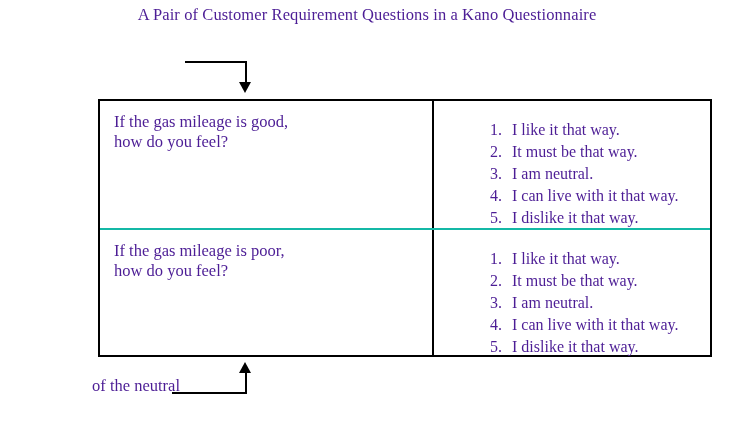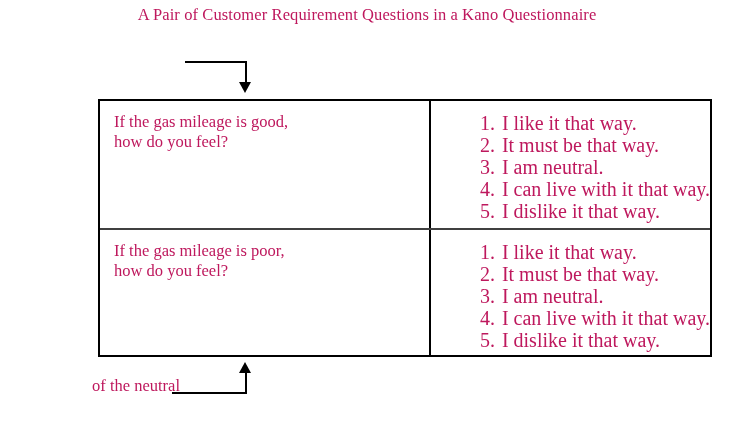--- a/index.html
+++ b/index.html
@@ -6,21 +6,21 @@
     margin: 0;
     padding: 0;
     background: #ffffff;
   }
   #canvas {
     position: relative;
     width: 734px;
     height: 424px;
     background: #ffffff;
     font-family: "Liberation Serif", "DejaVu Serif", serif;
-    color: #be185d;
+    color: #4c1d95;
     overflow: hidden;
   }
 
   
   #title {
     position: absolute;
     left: 0;
     top: 5px;
     width: 734px;
     text-align: center;
@@ -102,41 +102,41 @@
     display: flex;
     flex-direction: column;
   }
   .kano-row {
     display: flex;
     flex-direction: row;
     box-sizing: border-box;
     height: 50%;
   }
   .kano-row.second {
-    border-top: 2px solid #404040;
+    border-top: 2px solid #14b8a6;
   }
   .q-cell {
     width: 334px;
     box-sizing: border-box;
     border-right: 2px solid #000;
     padding: 11px 0 0 14px;
     font-size: 16.5px;
     line-height: 20px;
   }
   .q-cell .qline { display: block; white-space: nowrap; }
   .a-cell {
     flex: 1;
     box-sizing: border-box;
     padding: 11px 0 0 0;
   }
   .answer-list {
-    margin: 0;
+    margin: 7px;
     padding: 0;
     list-style: none;
-    font-size: 20px;
+    font-size: 16px;
     line-height: 22px;
   }
   .answer-list li {
     white-space: nowrap;
     padding-left: 49px;
   }
   .answer-list li .num {
     display: inline-block;
     width: 22px;
   }

